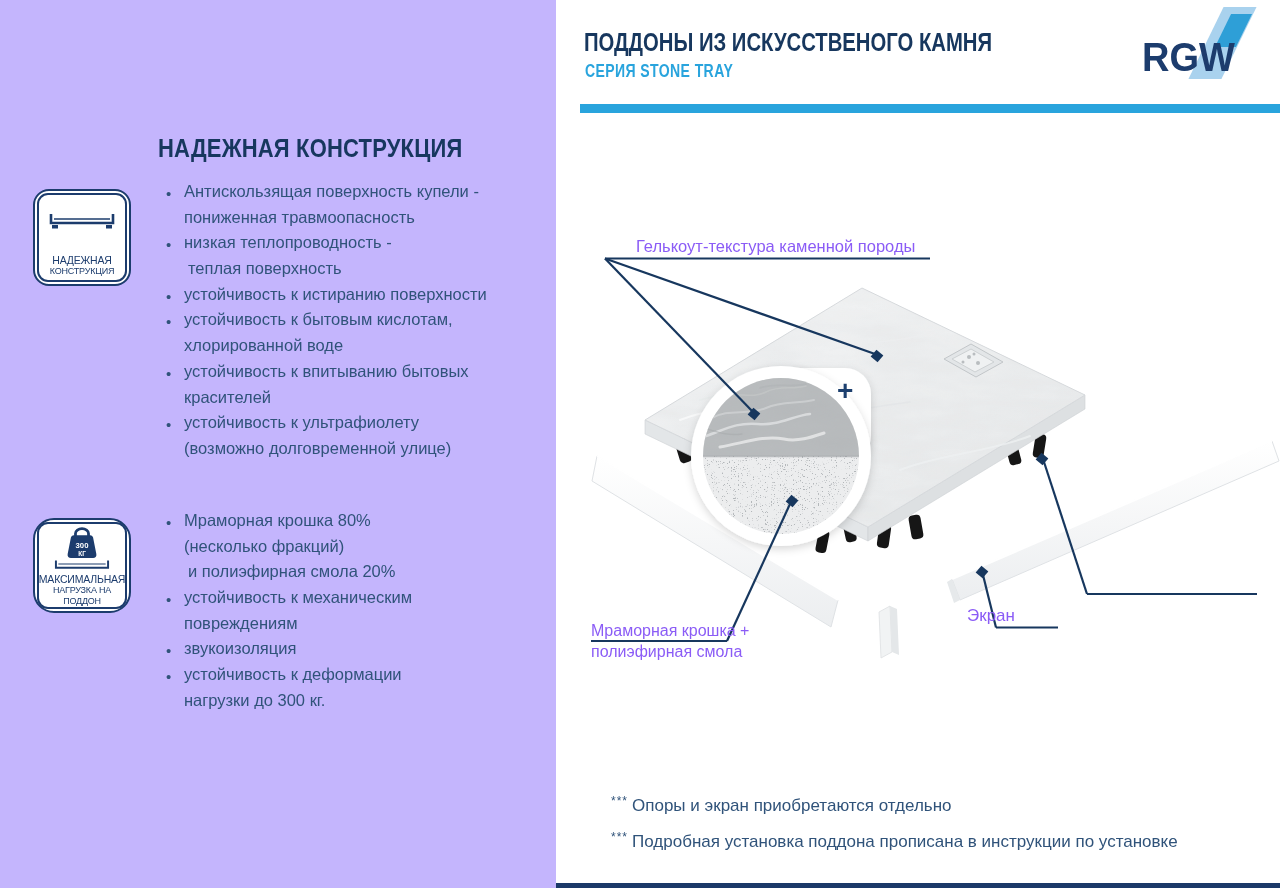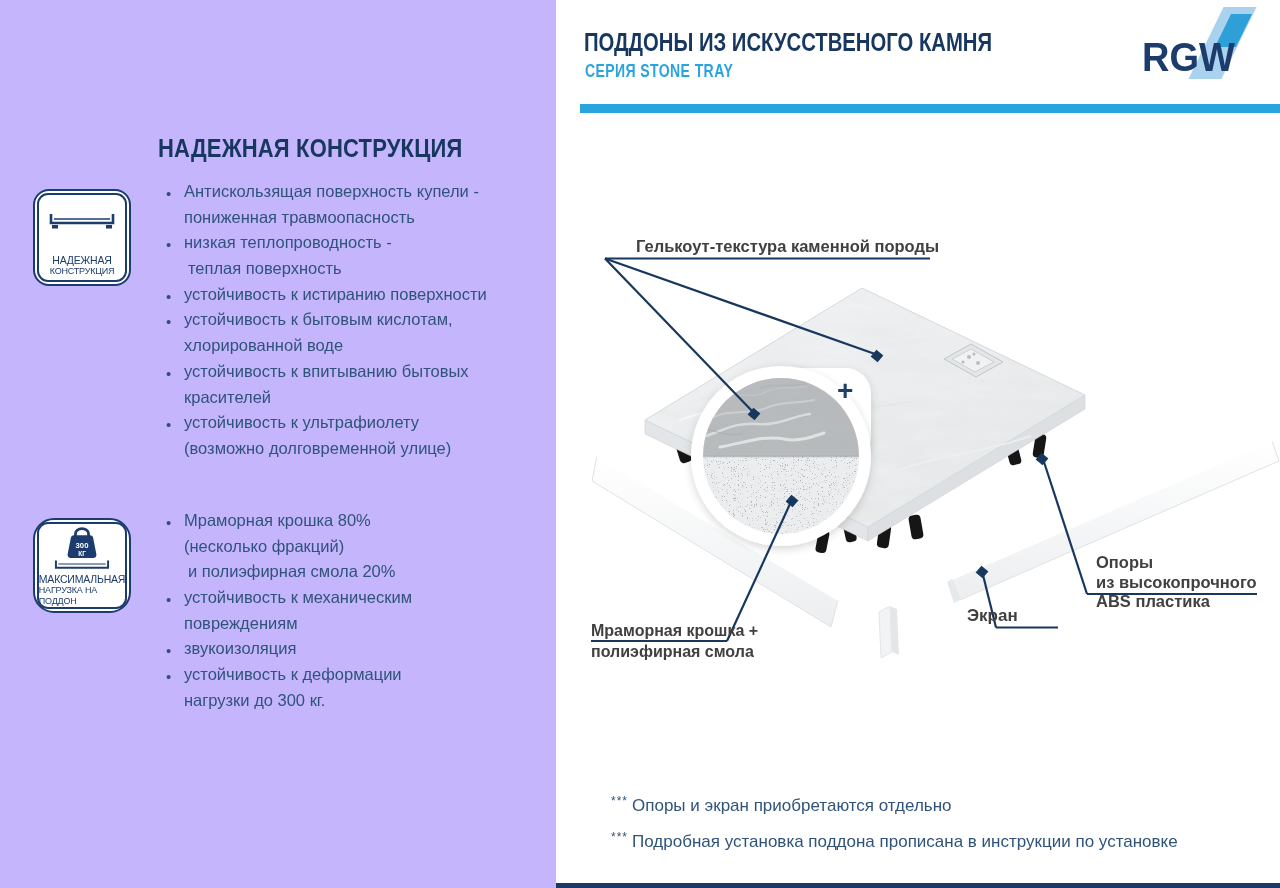--- a/index.html
+++ b/index.html
@@ -24,21 +24,21 @@
         transform:scaleX(.78);transform-origin:left top;letter-spacing:.5px;white-space:nowrap;}
   .accent-bar{position:absolute;left:580px;top:104px;width:700px;height:9px;background:#29a4dd;}
   .bottom-bar{position:absolute;left:556px;top:883px;width:724px;height:5px;background:#1b3968;}
   
   .logo{position:absolute;left:1142px;top:5px;width:128px;height:84px;}
   .logo .p1{position:absolute;left:64px;top:2px;width:33px;height:72px;background:#a9d2ee;transform:skewX(-26deg);}
   .logo .p2{position:absolute;left:81px;top:9px;width:21px;height:33px;background:#2e9fd7;transform:skewX(-26deg);}
   .logo .ltext{position:absolute;left:0;top:30px;font-size:40px;font-weight:bold;color:#1c3c6d;
         transform:scaleX(.95);transform-origin:left top;letter-spacing:0;}
   
-  .callout{position:absolute;color:#404040;font-weight:bold;white-space:nowrap;}
+  .callout{position:absolute;color:#8b5cf6;font-weight:normal;white-space:nowrap;}
   .co-gelcoat{left:636px;top:237px;font-size:16.5px;}
   .co-marble{left:591px;top:621px;font-size:16px;line-height:20.5px;}
   .co-screen{left:948px;top:606px;font-size:17px;margin-left:19px;}
   .co-supports{left:1096px;top:553px;font-size:16.5px;line-height:19.5px;}
   .plus{position:absolute;left:837px;top:375px;font-size:28px;font-weight:bold;color:#1c3f6e;}
   
   .footnote{position:absolute;left:611px;font-size:17px;color:#30537a;}
   .footnote .marker{font-size:12px;vertical-align:6px;letter-spacing:1px;margin-right:4px;color:#30537a;}
   svg{display:block;}
   .diag-svg{position:absolute;left:0;top:0;pointer-events:none;}
@@ -116,21 +116,21 @@
     <div class="badge" style="left:33px;top:518px;height:87px;border-radius:21px;">
       <div class="badge-inner">
         <svg width="70" height="54" viewBox="0 0 70 54" style="margin-top:3px;">
           <path d="M27,11 v-3 a8,6 0 0 1 16,0 v3" fill="none" stroke="#1c3c6d" stroke-width="3.4"></path>
           <path d="M25,10 h20 c2,0 3.2,1.2 3.6,3 l4,20 c.6,3 -1.4,5 -4,5 h-27.2 c-2.6,0 -4.6,-2 -4,-5 l4,-20 c.4,-1.8 1.6,-3 3.6,-3 z" fill="#1c3c6d"></path>
           <text x="35" y="26" font-size="9.5" font-weight="bold" fill="#ffffff" text-anchor="middle">300</text>
           <text x="35" y="35.5" font-size="8" font-weight="bold" fill="#ffffff" text-anchor="middle">КГ</text>
           <path d="M3,41 v9 h64 v-9" fill="none" stroke="#1c3c6d" stroke-width="2.4"></path>
           <line x1="6" y1="45.5" x2="64" y2="45.5" stroke="#1c3c6d" stroke-width="1.3"></line>
         </svg>
-        <div style="margin-top:2px;">
+        <div style="margin-top:2px;text-align:center;">
           <div class="badge-label1">МАКСИМАЛЬНАЯ</div>
           <div class="badge-label2">НАГРУЗКА НА ПОДДОН</div>
         </div>
       </div>
     </div>
 
     <ul class="feature-list" style="top:511px;">
       <li class="fl-line">
           <span class="dot">•</span>
           <span>Мраморная крошка 80%</span>
@@ -299,25 +299,20 @@
       <rect x="1037.5" y="454.5" width="9" height="9" transform="rotate(40 1042 459)"></rect>
     </g>
   </svg>
 
   <div class="callout co-gelcoat">Гелькоут-текстура каменной породы</div>
   <div class="callout co-marble">
     <div>Мраморная крошка +</div>
     <div>полиэфирная смола</div>
   </div>
   <div class="callout co-screen">Экран</div>
-  <div class="callout co-supports">
-    <div>Опоры</div>
-    <div>из высокопрочного</div>
-    <div>ABS пластика</div>
-  </div>
   <div class="plus">+</div>
 
   <div class="footnote" style="top:830px;">
     <span class="marker">***</span><span>Подробная установка поддона прописана в инструкции по установке</span>
   </div>
   <div class="footnote" style="top:794px;">
     <span class="marker">***</span><span>Опоры и экран приобретаются отдельно</span>
   </div>
 
   <div class="bottom-bar"></div>

